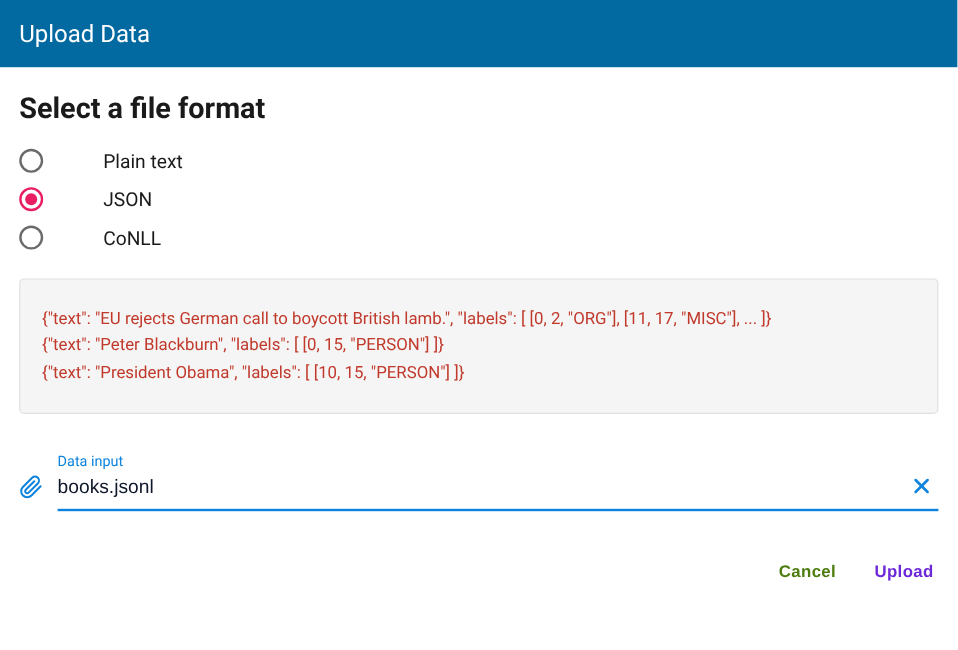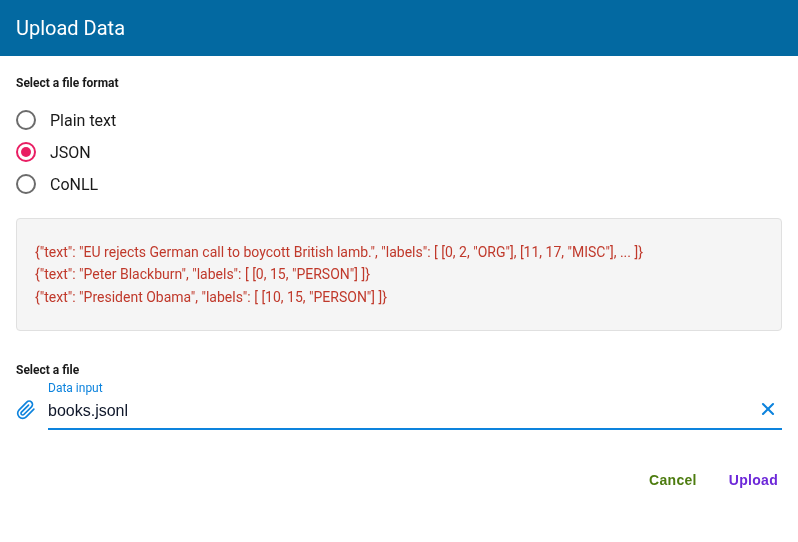--- a/index.html
+++ b/index.html
@@ -14,21 +14,21 @@
       background: #0369a1;
       color: #fff;
       padding: 16px 16px;
       font-size: 20px;
       font-weight: 400;
     }
     .content {
       padding: 20px 16px 0 16px;
     }
     .section-title {
-      font-size: 12px;
+      font-size: 24px;
       font-weight: 700;
       color: #1a1a1a;
       margin-bottom: 14px;
     }
     .radio-group {
       margin-bottom: 18px;
     }
     .radio-row {
       display: flex;
       align-items: center;
@@ -55,20 +55,21 @@
       border-radius: 50%;
       background: #e91e63;
       display: none;
     }
     .radio-outer.selected .radio-inner {
       display: block;
     }
     .radio-label {
       font-size: 16px;
       color: #1a1a1a;
+      margin-left: 36px;
     }
     .code-sample {
       background: #f5f5f5;
       border: 1px solid #e0e0e0;
       border-radius: 4px;
       padding: 22px 18px;
       font-size: 14px;
       color: #c0392b;
       line-height: 1.6;
       font-family: Roboto, Arial, sans-serif;
@@ -162,21 +163,20 @@
       <span class="radio-outer"></span>
       <span class="radio-label">CoNLL</span>
     </div>
   </div>
 
   <div class="code-sample">{"text": "EU rejects German call to boycott British lamb.", "labels": [ [0, 2, "ORG"], [11, 17, "MISC"], ... ]}
 {"text": "Peter Blackburn", "labels": [ [0, 15, "PERSON"] ]}
 {"text": "President Obama", "labels": [ [10, 15, "PERSON"] ]}</div>
 
   <div class="file-section">
-    <div class="section-title">Select a file</div>
     <div class="file-input-wrap">
       <span class="attach-icon">
         <svg width="20" height="22" viewBox="0 0 24 24" fill="none" stroke="currentColor" stroke-width="2" stroke-linecap="round" stroke-linejoin="round">
             <path d="M21.44 11.05l-9.19 9.19a6 6 0 0 1-8.49-8.49l9.19-9.19a4 4 0 0 1 5.66 5.66l-9.2 9.19a2 2 0 0 1-2.83-2.83l8.49-8.48"></path>
           </svg>
       </span>
       <span class="file-label">Data input</span>
       <div class="file-input-row">
         <input class="file-input" type="text" value="books.jsonl" style="">
         <button class="clear-btn">

